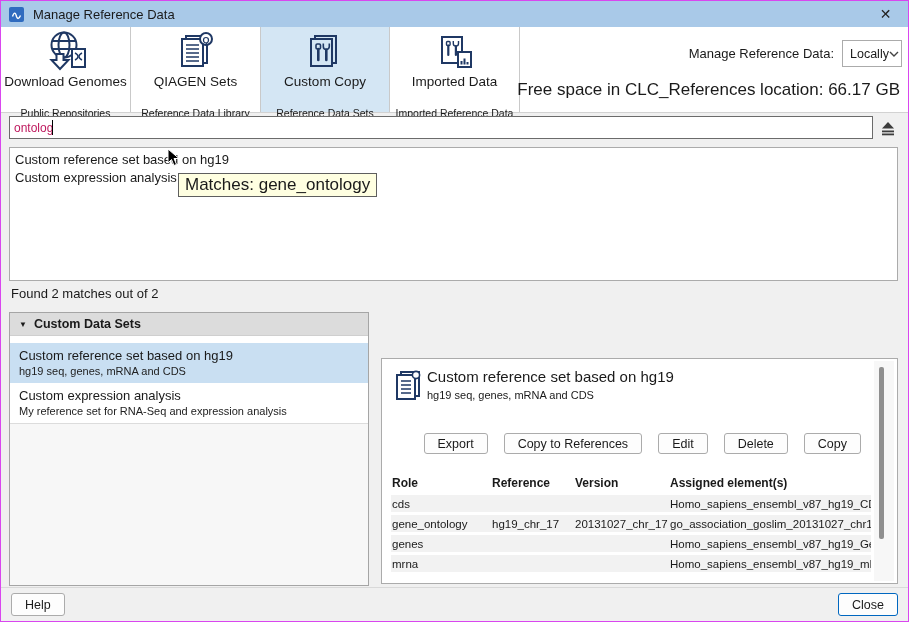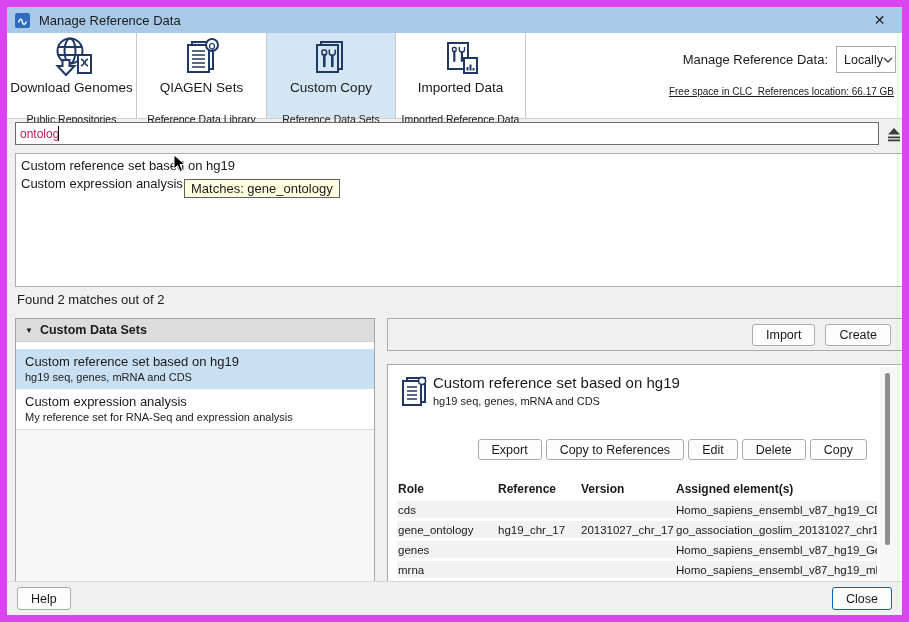--- a/index.html
+++ b/index.html
@@ -1,19 +1,19 @@
 <!DOCTYPE html>
 <html><head>
 <meta charset="utf-8">
 <style>
   * { box-sizing: border-box; margin: 0; padding: 0; }
   html,body { background:#c8c8c8; }
   .window {
     position: relative; width: 909px; height: 622px;
-    background: #F0F0F0; border: 7px solid #d946ef;
+    background: #F0F0F0; border: 1px solid #d946ef;
     font-family: "Liberation Sans", sans-serif; color: #1a1a1a;
     overflow: hidden;
   }
   
   .titlebar { position:absolute; top:0; left:0; right:0; height:26px;
     background:#A9C9E8; display:flex; align-items:center; padding-left:8px; }
   .app-icon { width:15px; height:15px; margin-right:9px; flex:0 0 auto; }
   .titlebar .title { font-size:13px; }
   .titlebar .close { position:absolute; right:0; top:0; width:45px; height:26px;
     display:flex; align-items:center; justify-content:center; font-size:14px; color:#222; }
@@ -25,35 +25,35 @@
   .tab.selected { background:#D4E6F4; }
   .tab .ticon { height:47px; display:flex; align-items:center; }
   .tab .tlabel { font-size:13.5px; line-height:15px; }
   .tab .tsub { font-size:10.5px; line-height:12px; margin-top:18px; }
   .tab1 { left:0; width:130px; } .tab2 { left:130px; width:130px; }
   .tab3 { left:260px; width:129px; } .tab4 { left:389px; width:130px; }
   .manage-label { position:absolute; top:19px; right:74px; font-size:13px; }
   .loc-select { position:absolute; top:13px; right:6px; width:60px; height:27px;
     background:#fff; border:1px solid #ABABAB; display:flex; align-items:center;
     justify-content:space-between; padding:0 7px; font-size:12.5px; }
-  .free-space { position:absolute; top:53px; right:8px; font-size:10px;text-decoration:underline; }
+  .free-space { position:absolute; top:53px; right:8px; font-size:17px; }
   
   .search-input { position:absolute; left:8px; top:115px; width:864px; height:23px;
     border:1px solid #6b6b6b; background:#fff; font-family:"Liberation Sans",sans-serif;
     font-size:12px; padding:0 4px; color:#be185d; }
   .caret { position:absolute; left:51px; top:119px; width:1px; height:15px; background:#000; }
   .eject-btn { position:absolute; left:877px; top:117px; width:20px; height:20px;
     display:flex; align-items:center; justify-content:center; }
   
   .results { position:absolute; left:8px; top:146px; width:889px; height:134px;
     background:#fff; border:1px solid #ababab; padding:3px 5px; font-size:13px; }
   .results .row { line-height:17.5px; }
   .mouse-cursor { position:absolute; left:166px; top:147px; width:13px; height:19px; }
   .tooltip { position:absolute; left:177px; top:172px; background:#FFFFE1;
-    border:1px solid #5f5f5f; padding:1px 6px; font-size:13px; white-space:nowrap; }
+    border:1px solid #5f5f5f; padding:1px 6px; font-size:17px; white-space:nowrap; }
   .found { position:absolute; left:10px; top:285px; font-size:13px; }
   
   .left-panel { position:absolute; left:8px; top:311px; width:360px; height:274px;
     background:#F7F7F7; border:1px solid #a5a5a5; }
   .lp-header { height:23px; background:#DCDCDC; border-bottom:1px solid #cfcfcf;
     display:flex; align-items:center; gap:7px; padding-left:9px;
     font-size:12.5px; font-weight:bold; }
   .lp-header .tri { font-size:8px; }
   .lp-gap { height:7px; background:#fff; }
   .lp-item { padding:5px 9px; background:#fff; }
@@ -67,21 +67,21 @@
     justify-content:flex-end; gap:10px; padding-right:12px; }
   .btn { height:22px; background:#FDFDFD; border:1px solid #ABABAB; border-radius:3px;
     font-family:"Liberation Sans",sans-serif; font-size:12.5px; padding:0 13px;
     display:inline-flex; align-items:center; justify-content:center; color:#1a1a1a; }
   
   .detail-box { position:absolute; left:380px; top:357px; width:517px; height:226px;
     background:#fff; border:1px solid #ababab; }
   .doc-icon { position:absolute; left:13px; top:11px; }
   .d-title { position:absolute; left:45px; top:9px; font-size:15px; }
   .d-sub { position:absolute; left:45px; top:30px; font-size:11px; }
-  .d-btnrow { position:absolute; top:74px; right:36px; display:flex; gap:4px; }
+  .d-btnrow { position:absolute; top:74px; right:36px; display:flex; gap:16px; }
   .d-btnrow .btn { height:21px; }
   .d-table { position:absolute; left:9px; top:116px; width:480px; font-size:11.5px; }
   .tr { display:grid; grid-template-columns:100px 83px 95px 1fr; height:17px;
     align-items:center; margin-bottom:3px; }
   .tr.head { font-size:12px; font-weight:bold; height:16px; margin-bottom:4px; }
   .tr.data { background:#F2F2F2; }
   .tr > div { padding-left:1px; overflow:hidden; white-space:nowrap; }
   .v-gutter { position:absolute; top:2px; right:3px; bottom:2px; width:20px; background:#F7F7F7; }
   .v-scrollbar { position:absolute; top:8px; right:13px; width:5px; height:172px;
     background:#8F8F8F; border-radius:2px; }
@@ -218,24 +218,20 @@
     <div class="lp-item selected">
       <div class="it">Custom reference set based on hg19</div>
       <div class="is">hg19 seq, genes, mRNA and CDS</div>
     </div>
     <div class="lp-item second">
       <div class="it">Custom expression analysis</div>
       <div class="is">My reference set for RNA-Seq and expression analysis</div>
     </div>
   </div>
 
-  <div class="rt-box">
-    <button class="btn">Import</button>
-    <button class="btn">Create</button>
-  </div>
 
   <div class="detail-box">
     <span class="doc-icon">
       <svg width="28" height="32" viewBox="0 0 28 32" fill="none" stroke="#1F3864" stroke-width="2">
         <rect x="6" y="2" width="18" height="24" fill="#fff"></rect>
         <rect x="2" y="5" width="18" height="24" fill="#fff"></rect>
         <line x1="6" y1="11" x2="16" y2="11" stroke-width="1.5"></line>
         <line x1="6" y1="15" x2="16" y2="15" stroke-width="1.5"></line>
         <line x1="6" y1="19" x2="16" y2="19" stroke-width="1.5"></line>
         <line x1="6" y1="23" x2="16" y2="23" stroke-width="1.5"></line>

